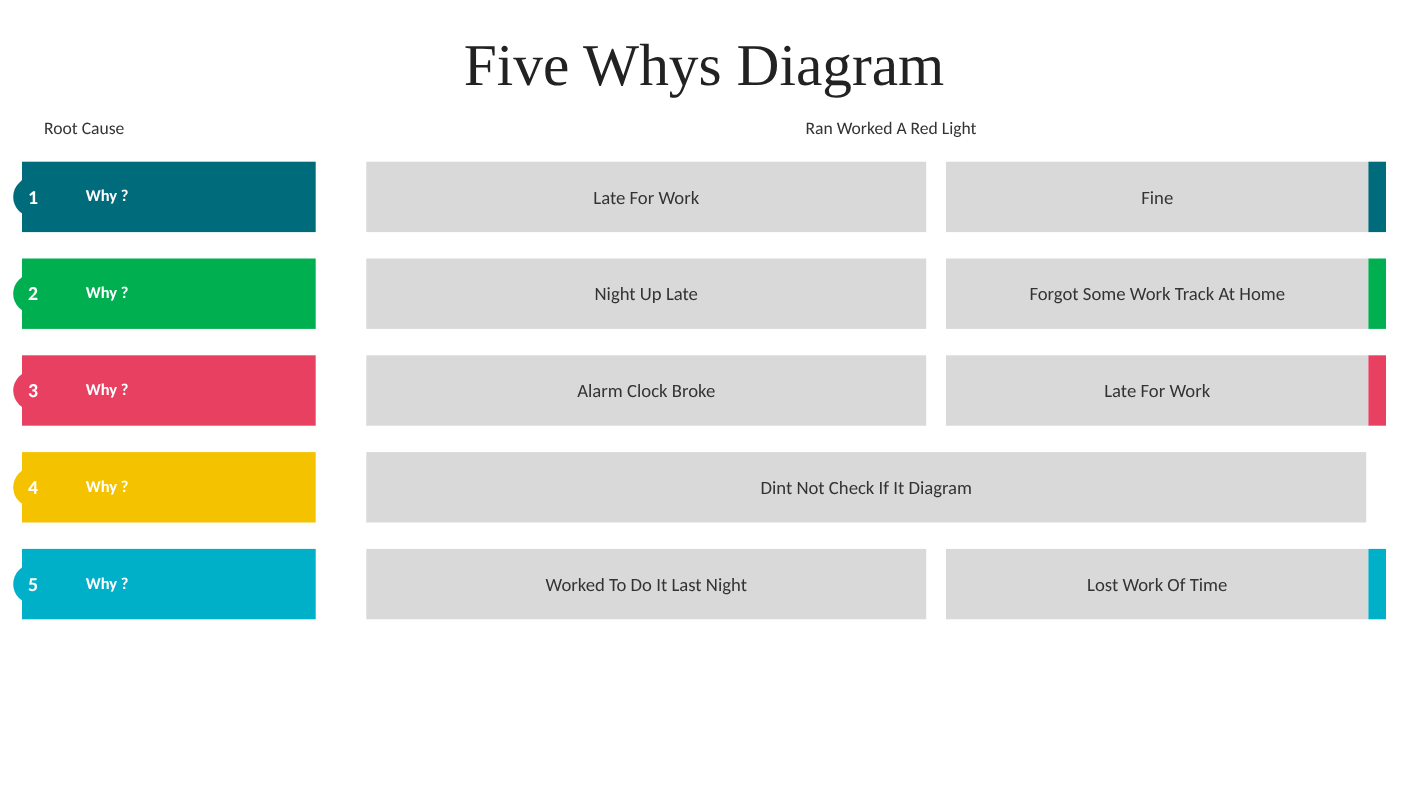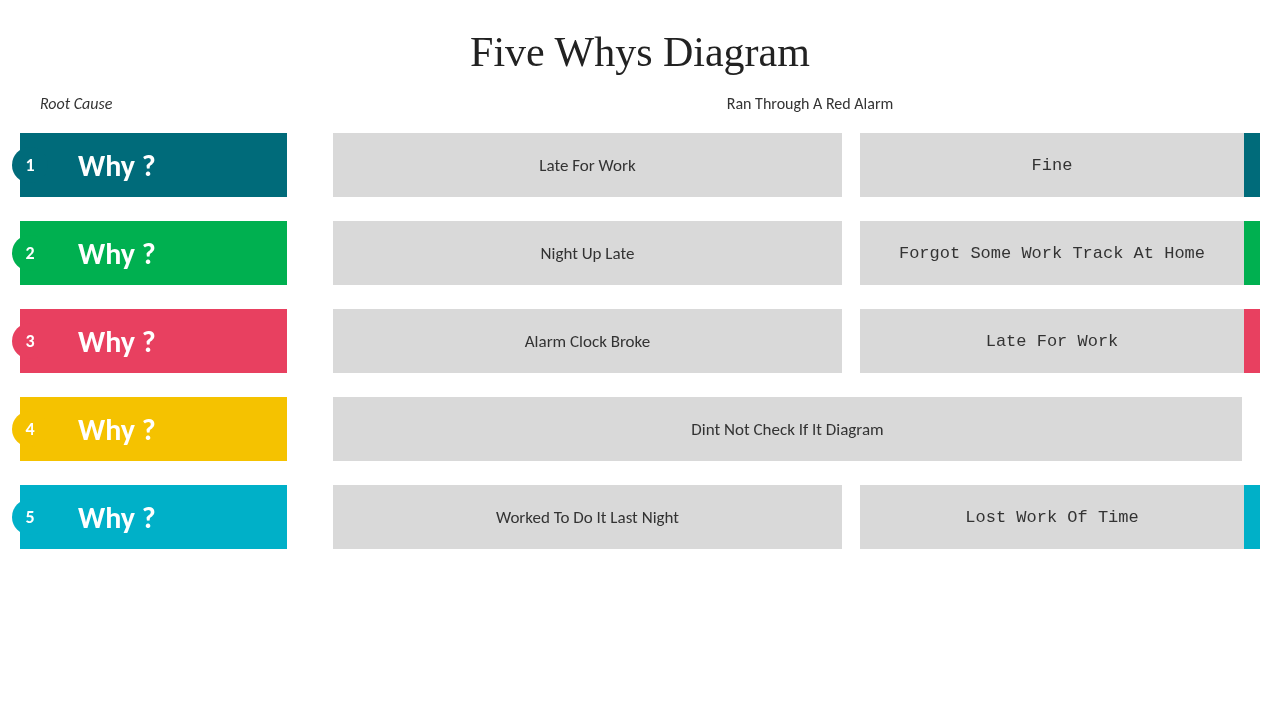--- a/index.html
+++ b/index.html
@@ -7,40 +7,40 @@
       font-family: 'Calibri', 'Arial', sans-serif;
       background: #ffffff;
       width: 1280px;
       height: 720px;
       overflow: hidden;
       position: relative;
     }
 
     .page-title {
       text-align: center;
-      font-size: 42px;
+      font-size: 54px;
       font-weight: 400;
       color: #222;
       padding-top: 28px;
       padding-bottom: 10px;
       font-family: 'Georgia', serif;
     }
 
     .column-headers {
       display: flex;
       padding: 0 30px;
       margin-top: 8px;
       margin-bottom: 8px;
     }
     .col-header {
       font-size: 16px;
       color: #333;
       font-weight: 400;
     }
-    .col-header-root { width: 310px; padding-left: 10px; font-style: italic; }
+    .col-header-root { width: 310px; padding-left: 10px; }
     .col-header-main { flex: 1; text-align: center; padding-left: 30px; }
     .col-header-impact { width: 420px; text-align: left; padding-left: 10px; }
 
     .diagram-body {
       display: flex;
       flex-direction: column;
       gap: 0px;
       padding: 0 20px;
     }
 
@@ -96,21 +96,21 @@
       font-size: 18px;
       font-weight: bold;
       color: white;
       position: absolute;
       left: -8px;
       z-index: 10;
       flex-shrink: 0;
     }
 
     .arrow-label {
-      font-size: 30px;
+      font-size: 15px;
       font-weight: bold;
       color: white;
       margin-left: 10px;
     }
 
     
     .content-box {
       flex: 1;
       height: 64px;
       background: #d9d9d9;
@@ -131,21 +131,20 @@
       flex-shrink: 0;
     }
 
     
     .impact-container {
       width: 400px;
       height: 64px;
       display: flex;
       align-items: stretch;
       flex-shrink: 0;
-      font-family: Liberation Mono, monospace;
     }
 
     .impact-box {
       flex: 1;
       background: #d9d9d9;
       display: flex;
       align-items: center;
       justify-content: center;
       font-size: 17px;
       color: #333;
@@ -192,21 +191,21 @@
     .row5 .small-arrow { border-left-color: #00b0c8; }
     .row5 .impact-accent { background: #00b0c8; }
   </style>
 </head>
 <body>
 
 <h1 class="page-title">Five Whys Diagram</h1>
 
 <div class="column-headers">
   <div class="col-header col-header-root">Root Cause</div>
-  <div class="col-header col-header-main">Ran Through A Red Alarm</div>
+  <div class="col-header col-header-main">Ran Worked A Red Light</div>
 </div>
 
 <div class="diagram-body" id="diagram-body">
 <div class="row row1">
       <div class="arrow-container">
         <div class="number-circle">1</div>
         <div class="arrow-shape">
           <div class="arrow-body">
             <span class="arrow-label">Why ?</span>
           </div>

